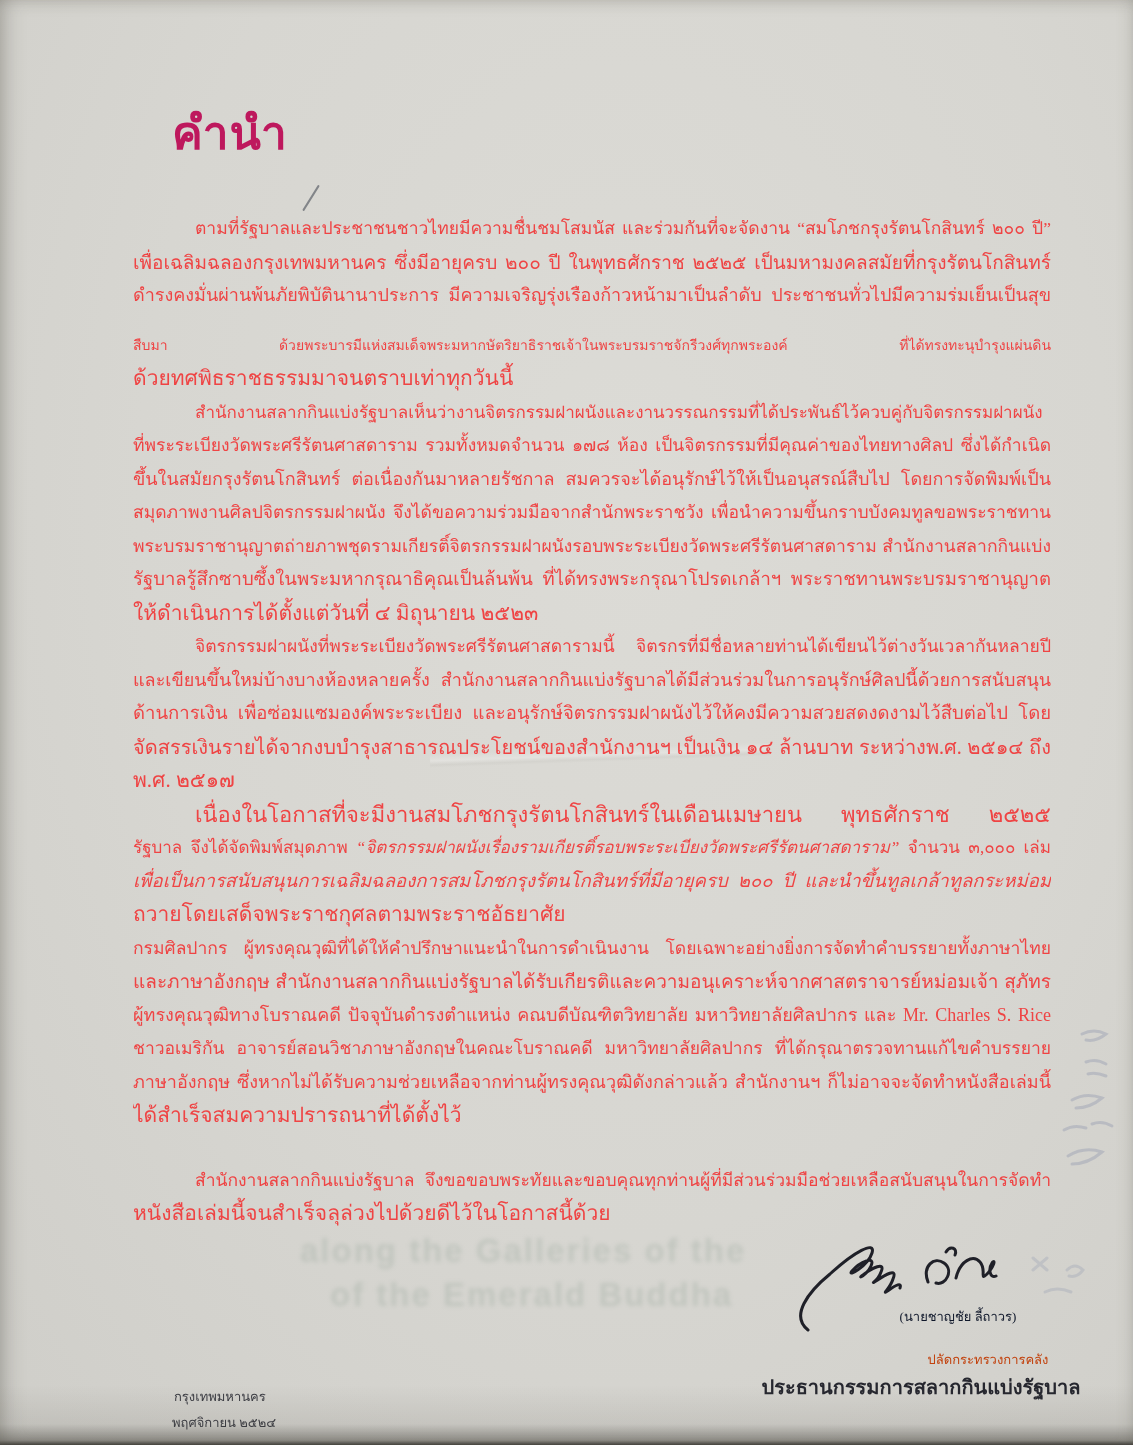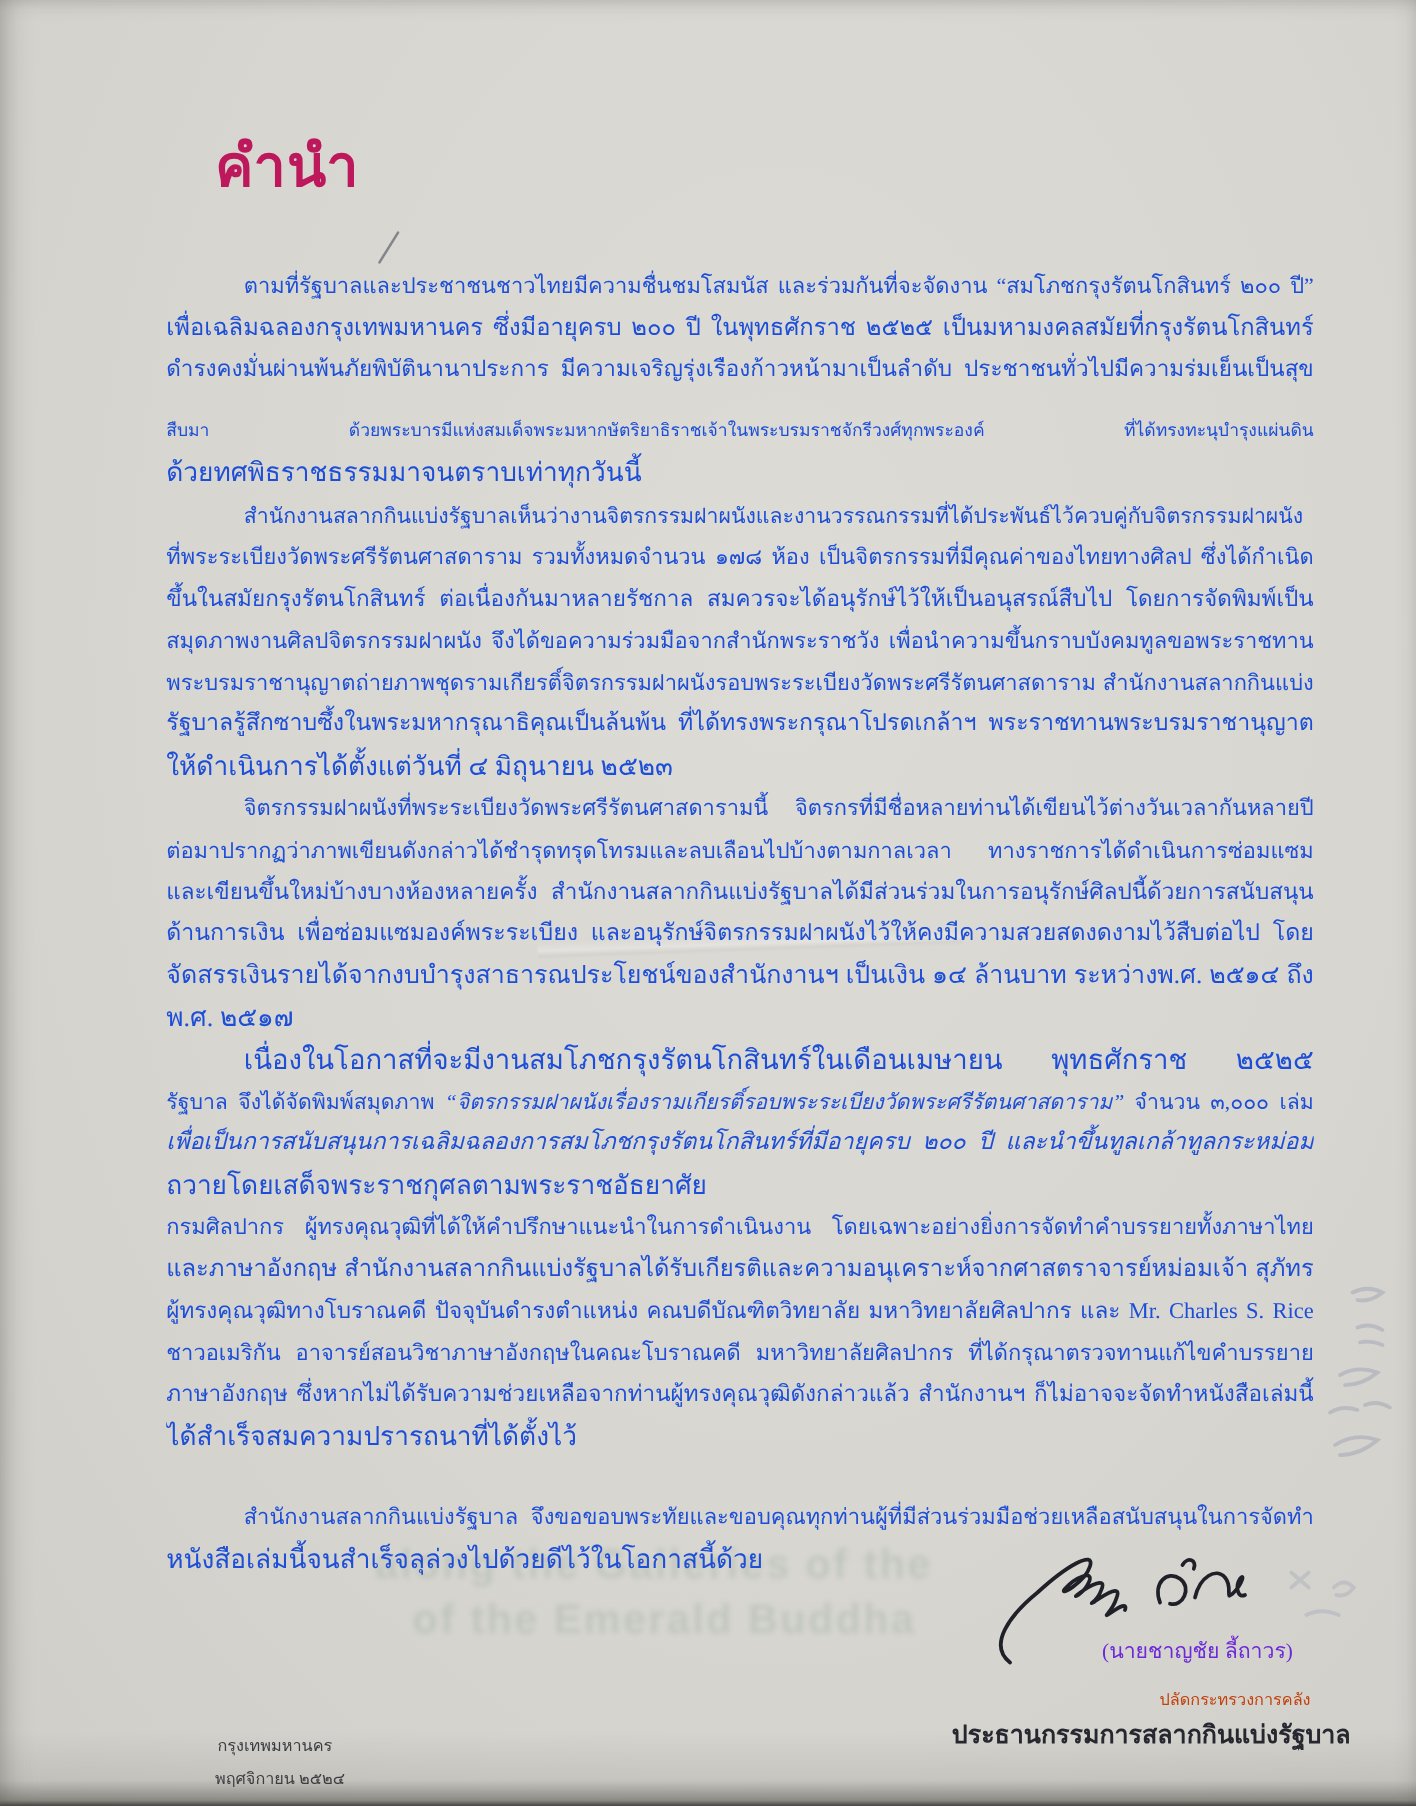--- a/index.html
+++ b/index.html
@@ -13,21 +13,21 @@
   .page { position: absolute; inset: 0; }
 
   .title {
     position: absolute; left: 172px; top: 96px;
     font-size: 46px; font-weight: bold; color: #be185d;
     letter-spacing: 1px;
   }
 
   .bodytext {
     position: absolute; left: 133px; top: 212px; width: 918px;
-    color: #1d4ed8; z-index: 2;
+    color: #ef4444; z-index: 2;
   }
   .tline {
     white-space: nowrap; overflow: hidden;
     height: 33.5px; line-height: 33.5px;
     font-size: 21px;
   }
   .tline.indent { text-indent: 62px; }
   .tline.just { white-space: normal; text-align: justify; text-align-last: justify; }
   .ital { font-style: italic; }
 
@@ -36,21 +36,21 @@
     font-family: "Liberation Sans", sans-serif;
     color: #9aa89d; opacity: 0.33; filter: blur(2px);
     font-size: 33px; font-weight: bold; letter-spacing: 2px;
   }
   .ghost1 { left: 300px; top: 1232px; }
   .ghost2 { left: 330px; top: 1276px; }
 
   .sig-img { position: absolute; left: 788px; top: 1236px; width: 218px; height: 98px; z-index: 3; }
   .sig-name {
     position: absolute; left: 958px; top: 1306px; transform: translateX(-50%);
-    font-size: 17px; color: #6d28d9; white-space: nowrap; z-index: 3;
+    font-size: 13px; color: #0f172a; white-space: nowrap; z-index: 3;
   }
   .sig-pos1 {
     position: absolute; left: 988px; top: 1349px; transform: translateX(-50%);
     font-size: 13px; color: #c2410c; white-space: nowrap; z-index: 3;
   }
   .sig-pos2 {
     position: absolute; left: 921px; top: 1371px; transform: translateX(-50%);
     font-size: 20px; font-weight: bold; color: #26272f; white-space: nowrap; z-index: 3;
   }
 
@@ -102,21 +102,20 @@
       <div class="tline just" style="font-size: 14px; margin-top: 16px;">สืบมา ด้วยพระบารมีแห่งสมเด็จพระมหากษัตริยาธิราชเจ้าในพระบรมราชจักรีวงศ์ทุกพระองค์ ที่ได้ทรงทะนุบำรุงแผ่นดิน</div>
       <div class="tline" style="font-size: 21px;">ด้วยทศพิธราชธรรมมาจนตราบเท่าทุกวันนี้</div>
       <div class="tline indent just" style="font-size: 17px;">สำนักงานสลากกินแบ่งรัฐบาลเห็นว่างานจิตรกรรมฝาผนังและงานวรรณกรรมที่ได้ประพันธ์ไว้ควบคู่กับจิตรกรรมฝาผนัง</div>
       <div class="tline just" style="font-size: 17.5px;">ที่พระระเบียงวัดพระศรีรัตนศาสดาราม รวมทั้งหมดจำนวน ๑๗๘ ห้อง เป็นจิตรกรรมที่มีคุณค่าของไทยทางศิลป ซึ่งได้กำเนิด</div>
       <div class="tline just" style="font-size: 18px;">ขึ้นในสมัยกรุงรัตนโกสินทร์ ต่อเนื่องกันมาหลายรัชกาล สมควรจะได้อนุรักษ์ไว้ให้เป็นอนุสรณ์สืบไป โดยการจัดพิมพ์เป็น</div>
       <div class="tline just" style="font-size: 17.5px;">สมุดภาพงานศิลปจิตรกรรมฝาผนัง จึงได้ขอความร่วมมือจากสำนักพระราชวัง เพื่อนำความขึ้นกราบบังคมทูลขอพระราชทาน</div>
       <div class="tline just" style="font-size: 17.5px;">พระบรมราชานุญาตถ่ายภาพชุดรามเกียรติ์จิตรกรรมฝาผนังรอบพระระเบียงวัดพระศรีรัตนศาสดาราม สำนักงานสลากกินแบ่ง</div>
       <div class="tline just" style="font-size: 18.5px;">รัฐบาลรู้สึกซาบซึ้งในพระมหากรุณาธิคุณเป็นล้นพ้น ที่ได้ทรงพระกรุณาโปรดเกล้าฯ พระราชทานพระบรมราชานุญาต</div>
       <div class="tline" style="font-size: 21px;">ให้ดำเนินการได้ตั้งแต่วันที่ ๔ มิถุนายน ๒๕๒๓</div>
       <div class="tline indent just" style="font-size: 17.5px;">จิตรกรรมฝาผนังที่พระระเบียงวัดพระศรีรัตนศาสดารามนี้ จิตรกรที่มีชื่อหลายท่านได้เขียนไว้ต่างวันเวลากันหลายปี</div>
-      <div class="tline just" style="font-size: 17.5px;">ต่อมาปรากฏว่าภาพเขียนดังกล่าวได้ชำรุดทรุดโทรมและลบเลือนไปบ้างตามกาลเวลา ทางราชการได้ดำเนินการซ่อมแซม</div>
       <div class="tline just" style="font-size: 18px;">และเขียนขึ้นใหม่บ้างบางห้องหลายครั้ง สำนักงานสลากกินแบ่งรัฐบาลได้มีส่วนร่วมในการอนุรักษ์ศิลปนี้ด้วยการสนับสนุน</div>
       <div class="tline just" style="font-size: 18.5px;">ด้านการเงิน เพื่อซ่อมแซมองค์พระระเบียง และอนุรักษ์จิตรกรรมฝาผนังไว้ให้คงมีความสวยสดงดงามไว้สืบต่อไป โดย</div>
       <div class="tline just" style="font-size: 20px;">จัดสรรเงินรายได้จากงบบำรุงสาธารณประโยชน์ของสำนักงานฯ เป็นเงิน ๑๔ ล้านบาท ระหว่างพ.ศ. ๒๕๑๔ ถึง</div>
       <div class="tline" style="font-size: 21px;">พ.ศ. ๒๕๑๗</div>
       <div class="tline indent just" style="font-size: 22px;">เนื่องในโอกาสที่จะมีงานสมโภชกรุงรัตนโกสินทร์ในเดือนเมษายน พุทธศักราช ๒๕๒๕ สำนักงานสลากกินแบ่ง</div>
       <div class="tline just" style="font-size: 17px;"><span>รัฐบาล จึงได้จัดพิมพ์สมุดภาพ </span><span class="ital">“จิตรกรรมฝาผนังเรื่องรามเกียรติ์รอบพระระเบียงวัดพระศรีรัตนศาสดาราม”</span><span> จำนวน ๓,๐๐๐ เล่ม</span></div>
       <div class="tline just" style="font-size: 18.5px; font-style: italic;">เพื่อเป็นการสนับสนุนการเฉลิมฉลองการสมโภชกรุงรัตนโกสินทร์ที่มีอายุครบ ๒๐๐ ปี และนำขึ้นทูลเกล้าทูลกระหม่อม</div>
       <div class="tline" style="font-size: 21px;">ถวายโดยเสด็จพระราชกุศลตามพระราชอัธยาศัย</div>
       <div class="tline just" style="font-size: 17.5px;">กรมศิลปากร ผู้ทรงคุณวุฒิที่ได้ให้คำปรึกษาแนะนำในการดำเนินงาน โดยเฉพาะอย่างยิ่งการจัดทำคำบรรยายทั้งภาษาไทย</div>
       <div class="tline just" style="font-size: 19px;">และภาษาอังกฤษ สำนักงานสลากกินแบ่งรัฐบาลได้รับเกียรติและความอนุเคราะห์จากศาสตราจารย์หม่อมเจ้า สุภัทรดิศ ดิศกุล</div>

